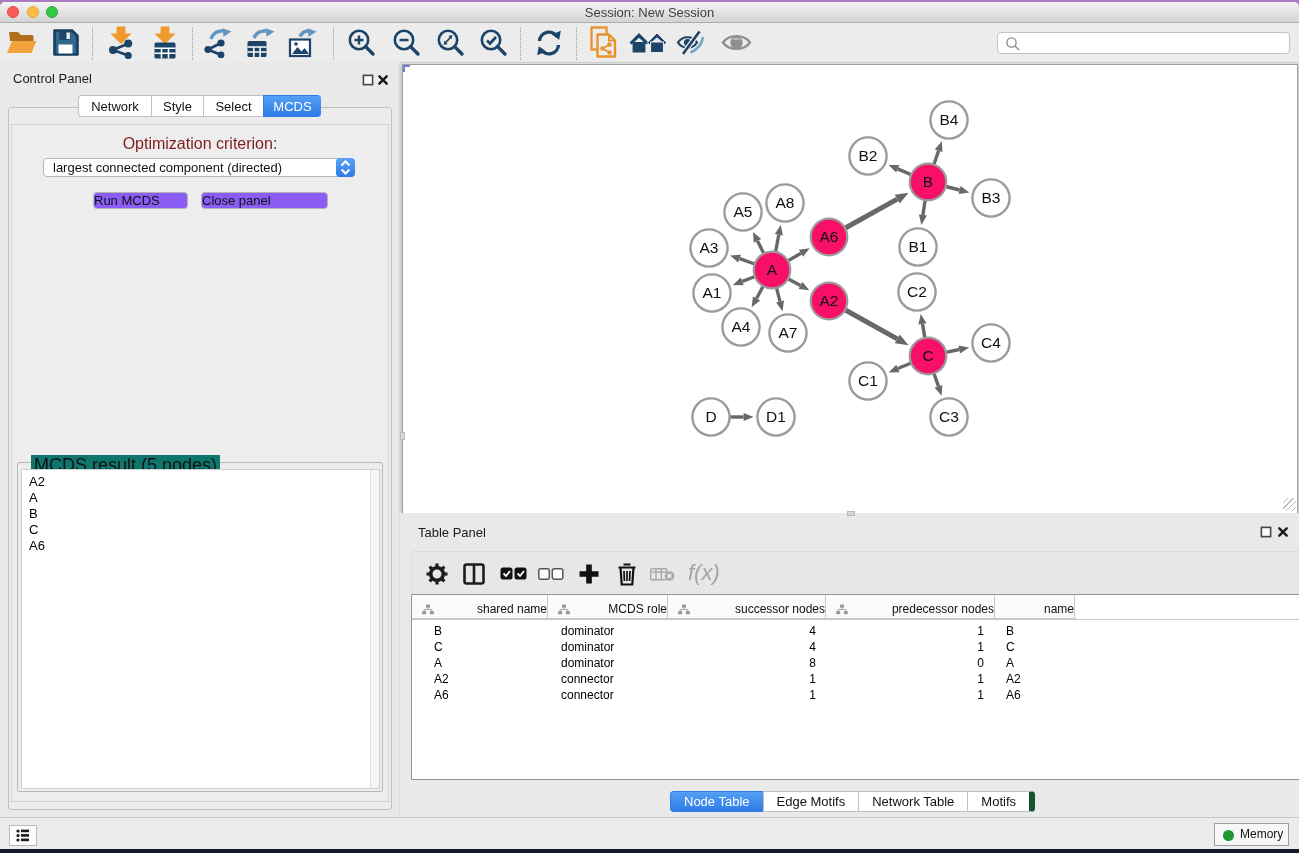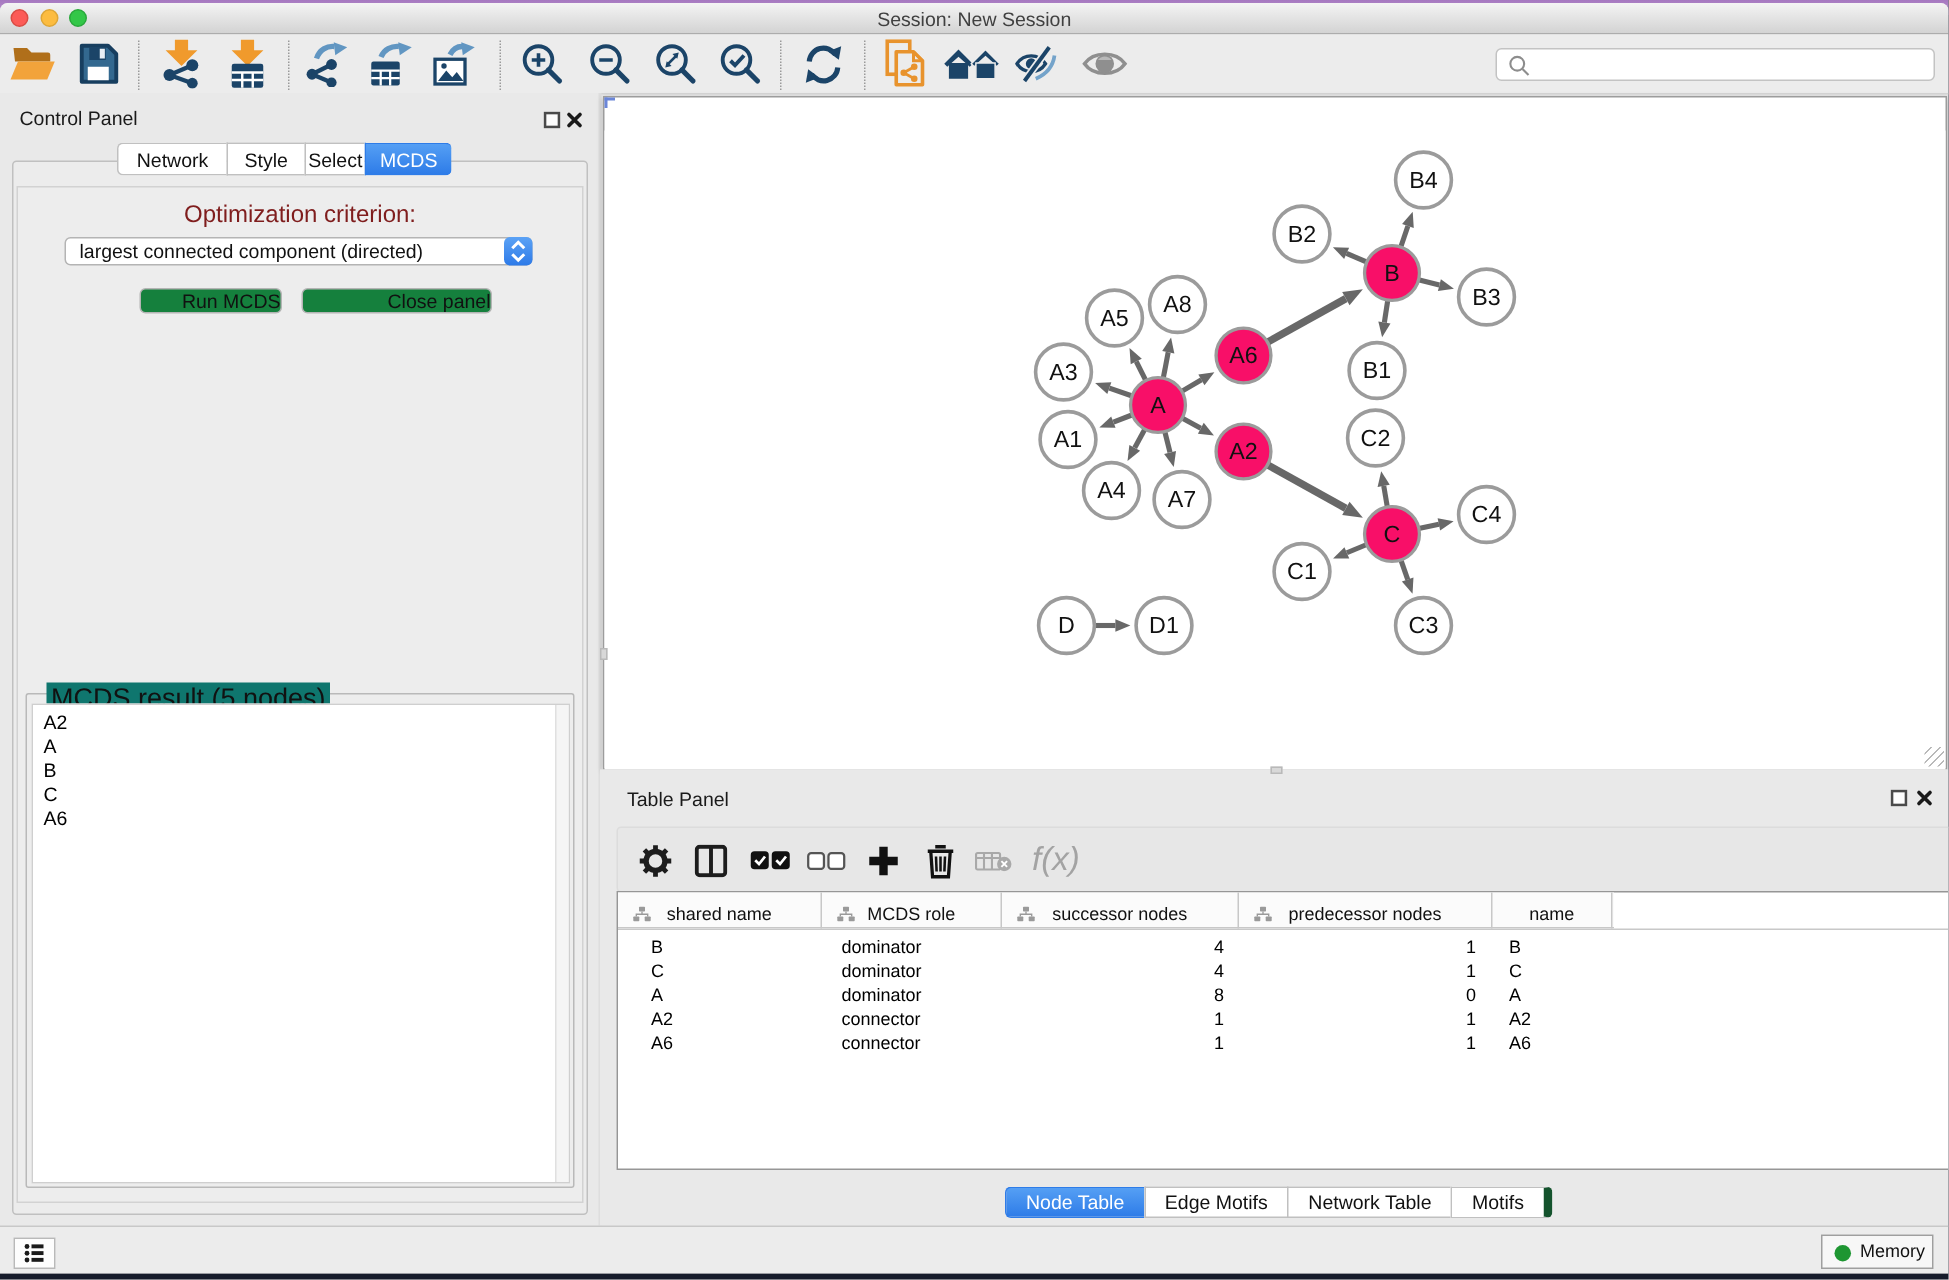--- a/index.html
+++ b/index.html
@@ -20,39 +20,39 @@
 .cphead{position:absolute;top:9px;left:13px;font-size:13px;color:#1a1a1a}
 .cpbox{position:absolute;top:45px;left:8px;width:384px;height:703px;border:1px solid #c0c0c0;border-radius:3px;background:#ececec}
 .cpbox2{position:absolute;top:62px;left:11px;width:378px;height:678px;border:1px solid #d2d2d2;background:#ededed}
 .tabs{position:absolute;top:33px;left:78px;height:22px;display:flex}
 .tab{height:22px;font-size:13px;line-height:21px;color:#111;background:#fff;border:1px solid #c0c0c0;border-right:none;text-align:center}
 .tab.first{border-radius:4px 0 0 4px}
 .tab.sel{background:linear-gradient(#559ff4,#2e7ce8);color:#fff;border-color:#2e7ce8;border-radius:0 4px 4px 0}
 .optlabel{position:absolute;top:73px;left:0;width:400px;text-align:center;font-size:16px;color:#7f1d1d}
 .selectbox{position:absolute;top:96px;left:43px;width:312px;height:19px;background:#fff;border:1px solid #b4b4b4;border-radius:4px;font-size:13px;line-height:17px;padding-left:9px;color:#111}
 .stepper{position:absolute;right:-1px;top:-1px;width:19px;height:19px;border-radius:4px;background:linear-gradient(#5ba2f5,#2d7ae8)}
-.btn{position:absolute;height:17px;background:#15803d;border:1px solid #b4b4b4;border-radius:4px;font-size:13px;line-height:15px;text-align:right;color:#111}
+.btn{position:absolute;height:17px;background:#8b5cf6;border:1px solid #b4b4b4;border-radius:4px;font-size:13px;line-height:15px;text-align:left;color:#111}
 .fieldset{position:absolute;top:400px;left:17px;width:366px;height:330px;border:1px solid #b9b9b9;border-radius:2px}
 .fieldset .legend{position:absolute;top:-8px;left:13px;background:#0f766e;padding:0 3px;font-size:18px;color:#111}
 .listbox{position:absolute;top:6px;left:3px;width:359px;height:320px;background:#fff;border:1px solid #cfcfcf}
 .listbox .sb{position:absolute;right:0;top:0;width:9px;height:100%;background:#f5f5f5;border-left:1px solid #e0e0e0}
 .listbox .items{position:absolute;top:4px;left:7px;font-size:13px;line-height:16px;color:#000}
 
 .netwin{position:absolute;top:62px;left:402px;width:896px;height:449px;background:#fff;border:1px solid #9c9c9c;box-shadow:0 1px 4px rgba(0,0,0,.25)}
 .nwtitle{position:absolute;top:0;left:0;width:100%;height:21px;background:linear-gradient(#f2f2f2,#d8d8d8);border-bottom:1px solid #b5b5b5}
 .nwcanvas{position:absolute;top:22px;left:0;width:894px;height:426px;background:#fff}
 .grip{position:absolute;right:1px;bottom:1px;width:13px;height:13px;background:
  repeating-linear-gradient(135deg,transparent 0 3px,#b9b9b9 3px 4px)}
 
 .tpanel{position:absolute;top:511px;left:400px;width:899px;height:304px;background:#e9e9e9}
 .tphead{position:absolute;top:12px;left:18px;font-size:13px;color:#1a1a1a}
 .tptools{position:absolute;top:38px;left:11px;width:1277px;height:44px;background:#e7e7e7;border:1px solid #dcdcdc;border-radius:3px}
 .ttable{position:absolute;top:81px;left:11px;width:1279px;height:186px;background:#fff;border:1px solid #969696}
 .thead{position:absolute;top:0;left:0;height:24px;background:#fbfbfb;border-bottom:1px solid #c8c8c8;width:664px;display:flex}
-.th{height:24px;border-right:1px solid #c8c8c8;font-size:12px;color:#111;position:relative;text-align:center;line-height:28px}
+.th{height:24px;border-right:1px solid #c8c8c8;font-size:12px;color:#111;position:relative;text-align:right;line-height:28px}
 .trow{position:absolute;font-size:12px;color:#000;height:16px;line-height:16px}
 .btabs{position:absolute;top:278px;left:270px;height:21px;display:flex}
 .btab{height:21px;font-size:13px;line-height:20px;color:#111;background:#fff;border:1px solid #c0c0c0;border-right:none;padding:0 13px;text-align:center}
 .btab.sel{background:linear-gradient(#559ff4,#2e7ce8);color:#fff;border-color:#2e7ce8;border-radius:4px 0 0 4px}
 .btab.last{border-right:6px solid #14532d;border-radius:0 4px 4px 0}
 
 .statusbar{position:absolute;top:815px;left:0;width:1299px;height:32px;background:#ececec;border-top:1px solid #c8c8c8}
 .listbtn{position:absolute;top:7px;left:9px;width:28px;height:21px;background:#fdfdfd;border:1px solid #b9b9b9}
 .membtn{position:absolute;top:5px;right:10px;width:75px;height:23px;background:#f7f7f7;border:1px solid #9f9f9f;font-size:12px;line-height:21px;color:#111;text-align:left;padding-left:25px}
 .memdot{position:absolute;left:8px;top:5.5px;width:11px;height:11px;border-radius:50%;background:#1e9632}
@@ -215,21 +215,21 @@
         <rect x="1.5" y="1.5" width="10" height="10" fill="#fdfdfd" stroke="#4a4a4a" stroke-width="1.8"></rect>
       </svg>
   <svg style="position:absolute;top:12px;left:377px" width="12" height="12" viewBox="0 0 13 13">
         <path d="M2.5 2.5 L10.5 10.5 M10.5 2.5 L2.5 10.5" stroke="#1a1a1a" stroke-width="2.6" stroke-linecap="round"></path>
       </svg>
   <div class="cpbox"></div>
   <div class="cpbox2"></div>
   <div class="tabs">
     <div class="tab first" style="width:73px">Network</div>
         <div class="tab" style="width:52px">Style</div>
-        <div class="tab" style="width:40px">Select</div>
+        <div class="tab" style="width:60px">Select</div>
         <div class="tab sel" style="width:58px">MCDS</div>
   </div>
   <div class="optlabel">Optimization criterion:</div>
   <div class="selectbox">largest connected component (directed)
     <div class="stepper"><svg width="19" height="19" viewBox="0 0 19 19">
             <path d="M5.5 7.5 L9.5 3.5 L13.5 7.5" fill="none" stroke="#fff" stroke-width="2"></path>
             <path d="M5.5 11.5 L9.5 15.5 L13.5 11.5" fill="none" stroke="#fff" stroke-width="2"></path>
           </svg></div>
   </div>
   <div class="btn" style="top:130px;left:93px;width:95px">Run MCDS</div>

